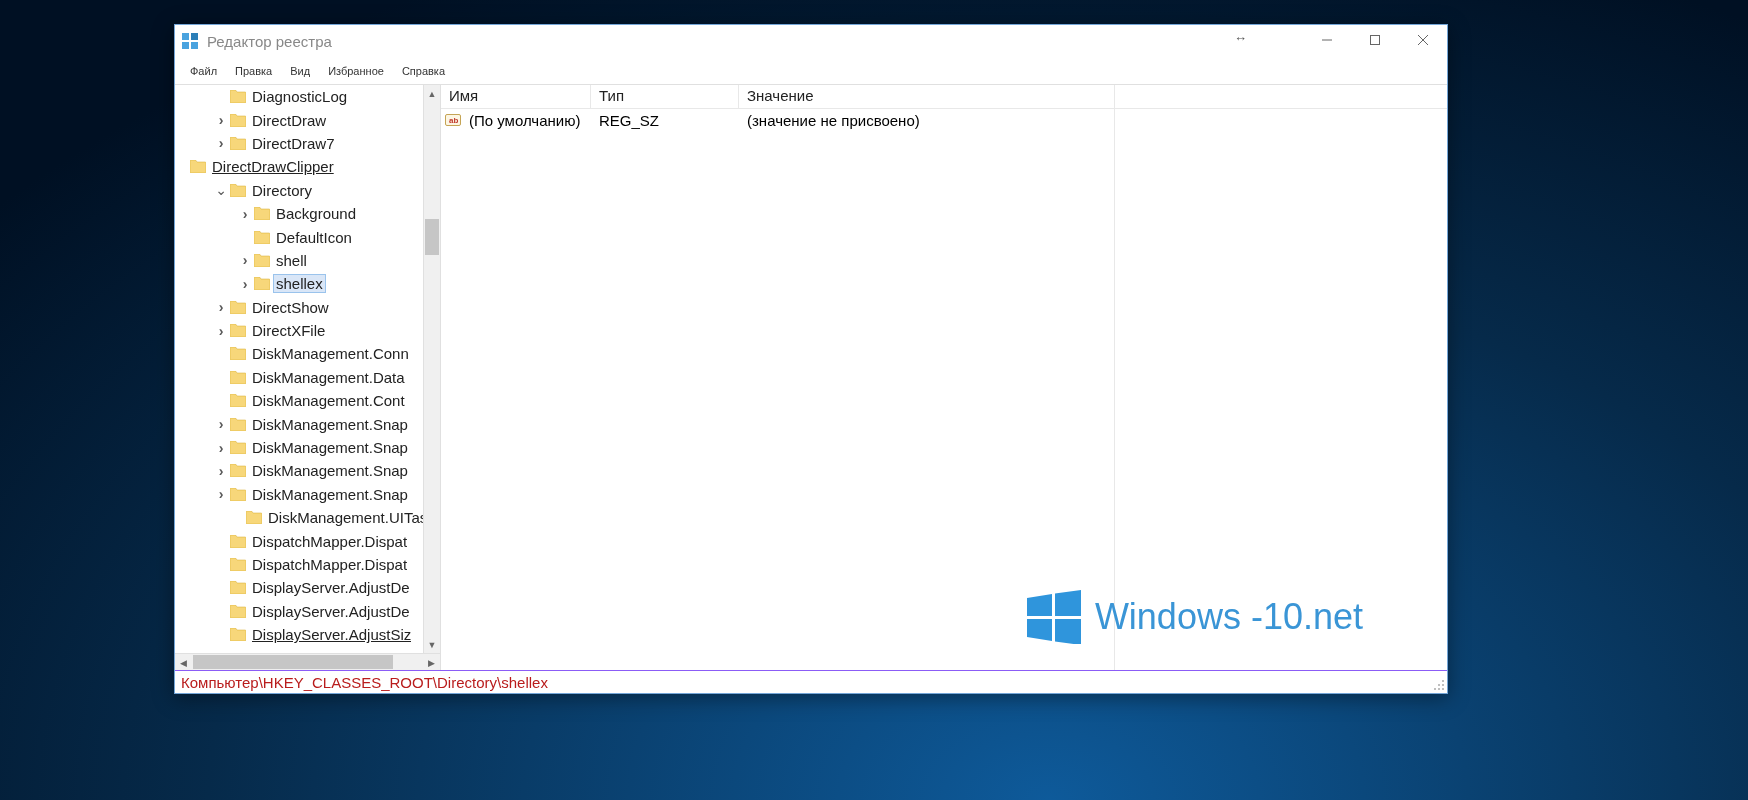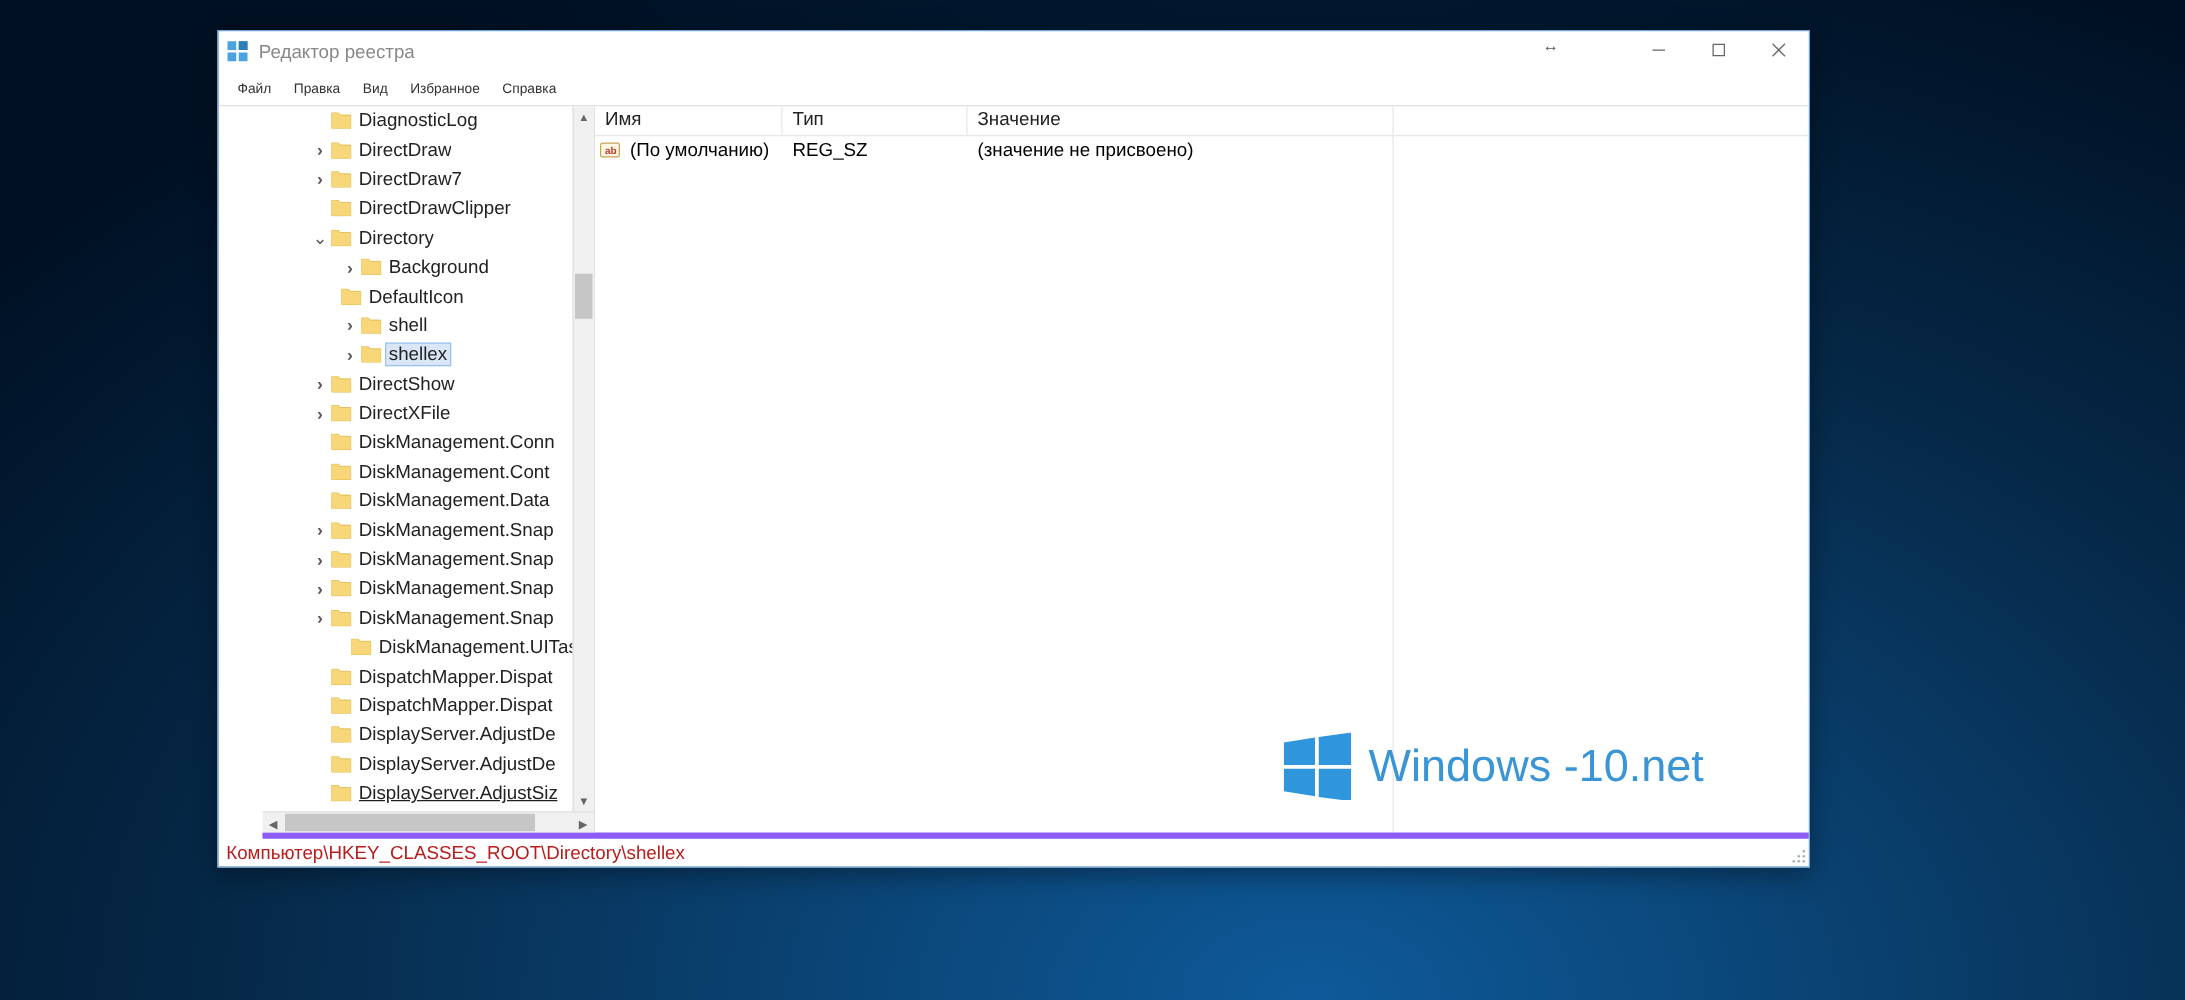--- a/index.html
+++ b/index.html
@@ -68,22 +68,21 @@
     border-bottom: 1px solid #e0e0e0;
     flex-shrink: 0;
   }
   .menubar .menu-item {
     padding: 2px 9px;
   }
   .body {
     flex: 1;
     display: flex;
     overflow: hidden;
-    border-bottom: 5px solid #8b5cf6;
-    margin-left: 35px;
+    border-bottom: 1px solid #8b5cf6;
   }
   .tree-pane {
     width: 266px;
     border-right: 1px solid #e0e0e0;
     display: flex;
     flex-direction: column;
     position: relative;
   }
   .tree-scroll {
     flex: 1;
@@ -306,21 +305,21 @@
             </div>
             <div class="tree-node" style="padding-left: 40px;">
               <span class="twisty" style="font-size: 14px; font-weight: bold;">›</span>
               <span class="folder-icon">
                 <svg viewBox="0 0 16 13">
                   <path d="M0 2 L0 12 Q0 13 1 13 L15 13 Q16 13 16 12 L16 3 Q16 2 15 2 L7 2 L5.5 0 L1 0 Q0 0 0 1 Z" fill="#f7d77a" stroke="#d4a92b" stroke-width="0.5"></path>
                 </svg>
               </span>
               <span class="label">DirectDraw7</span>
             </div>
-            <div class="tree-node" style="padding-left: 40px;">
+            <div class="tree-node" style=" text-decoration: underline;">
               <span class="twisty"></span>
               <span class="folder-icon">
                 <svg viewBox="0 0 16 13">
                   <path d="M0 2 L0 12 Q0 13 1 13 L15 13 Q16 13 16 12 L16 3 Q16 2 15 2 L7 2 L5.5 0 L1 0 Q0 0 0 1 Z" fill="#f7d77a" stroke="#d4a92b" stroke-width="0.5"></path>
                 </svg>
               </span>
               <span class="label">DirectDrawClipper</span>
             </div>
             <div class="tree-node" style="padding-left: 40px;">
               <span class="twisty" style="font-size: 14px;">⌄</span>
@@ -333,21 +332,21 @@
             </div>
             <div class="tree-node" style="padding-left: 64px;">
               <span class="twisty" style="font-size: 14px; font-weight: bold;">›</span>
               <span class="folder-icon">
                 <svg viewBox="0 0 16 13">
                   <path d="M0 2 L0 12 Q0 13 1 13 L15 13 Q16 13 16 12 L16 3 Q16 2 15 2 L7 2 L5.5 0 L1 0 Q0 0 0 1 Z" fill="#f7d77a" stroke="#d4a92b" stroke-width="0.5"></path>
                 </svg>
               </span>
               <span class="label">Background</span>
             </div>
-            <div class="tree-node" style="padding-left: 48px;">
+            <div class="tree-node" style="padding-left: 64px;">
               <span class="twisty"></span>
               <span class="folder-icon">
                 <svg viewBox="0 0 16 13">
                   <path d="M0 2 L0 12 Q0 13 1 13 L15 13 Q16 13 16 12 L16 3 Q16 2 15 2 L7 2 L5.5 0 L1 0 Q0 0 0 1 Z" fill="#f7d77a" stroke="#d4a92b" stroke-width="0.5"></path>
                 </svg>
               </span>
               <span class="label">DefaultIcon</span>
             </div>
             <div class="tree-node" style="padding-left: 64px;">
               <span class="twisty" style="font-size: 14px; font-weight: bold;">›</span>
@@ -394,30 +393,30 @@
               </span>
               <span class="label">DiskManagement.Conn</span>
             </div>
             <div class="tree-node" style="padding-left: 40px;">
               <span class="twisty"></span>
               <span class="folder-icon">
                 <svg viewBox="0 0 16 13">
                   <path d="M0 2 L0 12 Q0 13 1 13 L15 13 Q16 13 16 12 L16 3 Q16 2 15 2 L7 2 L5.5 0 L1 0 Q0 0 0 1 Z" fill="#f7d77a" stroke="#d4a92b" stroke-width="0.5"></path>
                 </svg>
               </span>
+              <span class="label">DiskManagement.Data</span>
+            </div>
+            <div class="tree-node" style="padding-left: 40px;">
+              <span class="twisty"></span>
+              <span class="folder-icon">
+                <svg viewBox="0 0 16 13">
+                  <path d="M0 2 L0 12 Q0 13 1 13 L15 13 Q16 13 16 12 L16 3 Q16 2 15 2 L7 2 L5.5 0 L1 0 Q0 0 0 1 Z" fill="#f7d77a" stroke="#d4a92b" stroke-width="0.5"></path>
+                </svg>
+              </span>
               <span class="label">DiskManagement.Cont</span>
-            </div>
-            <div class="tree-node" style="padding-left: 40px;">
-              <span class="twisty"></span>
-              <span class="folder-icon">
-                <svg viewBox="0 0 16 13">
-                  <path d="M0 2 L0 12 Q0 13 1 13 L15 13 Q16 13 16 12 L16 3 Q16 2 15 2 L7 2 L5.5 0 L1 0 Q0 0 0 1 Z" fill="#f7d77a" stroke="#d4a92b" stroke-width="0.5"></path>
-                </svg>
-              </span>
-              <span class="label">DiskManagement.Data</span>
             </div>
             <div class="tree-node" style="padding-left: 40px;">
               <span class="twisty" style="font-size: 14px; font-weight: bold;">›</span>
               <span class="folder-icon">
                 <svg viewBox="0 0 16 13">
                   <path d="M0 2 L0 12 Q0 13 1 13 L15 13 Q16 13 16 12 L16 3 Q16 2 15 2 L7 2 L5.5 0 L1 0 Q0 0 0 1 Z" fill="#f7d77a" stroke="#d4a92b" stroke-width="0.5"></path>
                 </svg>
               </span>
               <span class="label">DiskManagement.Snap</span>
             </div>

